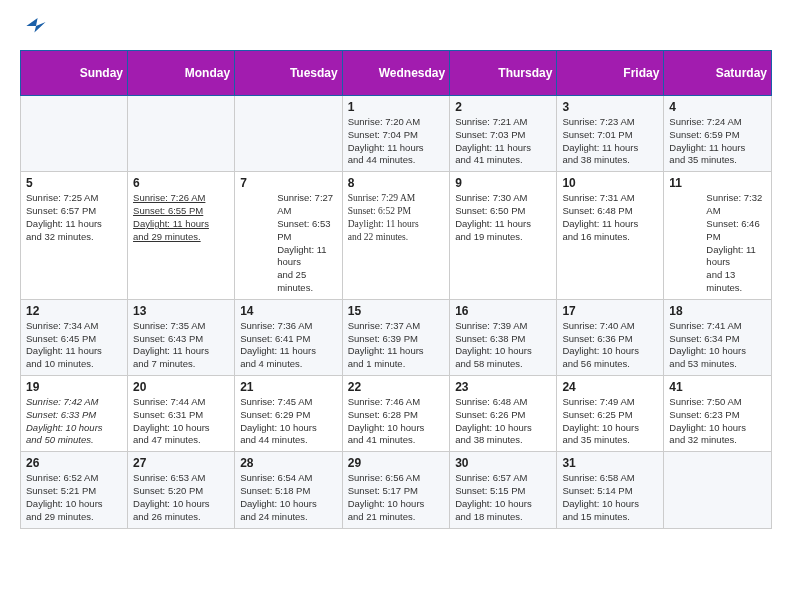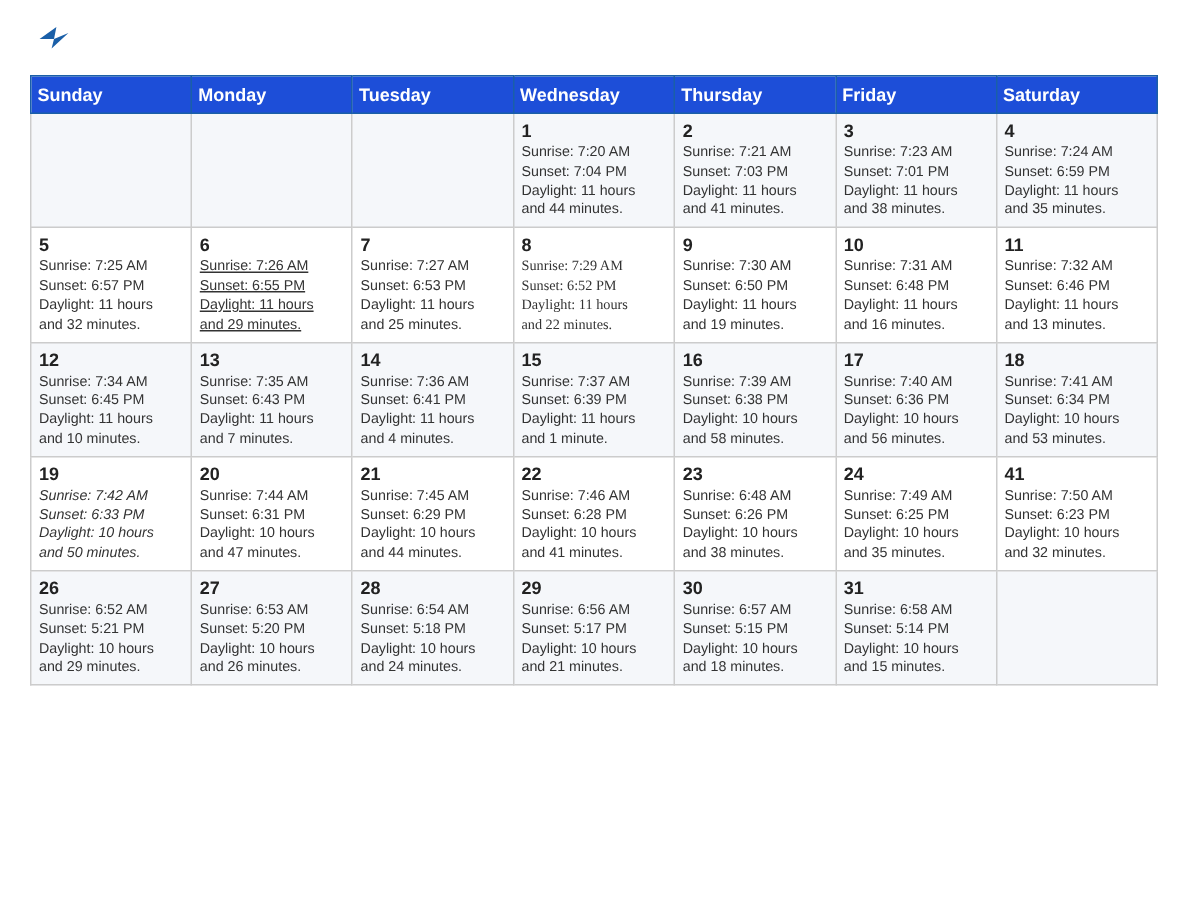--- a/index.html
+++ b/index.html
@@ -52,26 +52,26 @@
     .location-title {
       font-size: 15px;
       color: #444;
     }
     .calendar {
       width: 100%;
       border-collapse: collapse;
       border: 1px solid #bbb;
     }
     .calendar th {
-      background: #1d4ed8;
+      background: #a21caf;
       color: #fff;
       font-size: 12px;
       font-weight: bold;
-      padding: 5px 4px;
-      text-align: left;
+      padding: 15px 4px;
+      text-align: right;
       border: 1px solid #1a5fa8;
     }
     .calendar td {
       vertical-align: top;
       border: 1px solid #ccc;
       padding: 4px 5px;
       width: 108px;
       min-height: 80px;
       font-size: 10px;
       color: #222;
@@ -175,21 +175,21 @@
           </td>
           <td>
             <span class="day-num">6</span>
             <div class="day-info" style="white-space: pre-line; text-decoration: underline;">Sunrise: 7:26 AM
 Sunset: 6:55 PM
 Daylight: 11 hours
 and 29 minutes.</div>
           </td>
           <td>
             <span class="day-num">7</span>
-            <div class="day-info" style="white-space: pre-line;">Sunrise: 7:27 AM
+            <div class="day-info" style="white-space: pre-line; margin-left: 37px;">Sunrise: 7:27 AM
 Sunset: 6:53 PM
 Daylight: 11 hours
 and 25 minutes.</div>
           </td>
           <td>
             <span class="day-num">8</span>
             <div class="day-info" style="white-space: pre-line; font-family: Liberation Serif, serif;">Sunrise: 7:29 AM
 Sunset: 6:52 PM
 Daylight: 11 hours
 and 22 minutes.</div>
@@ -203,21 +203,21 @@
           </td>
           <td>
             <span class="day-num">10</span>
             <div class="day-info" style="white-space: pre-line;">Sunrise: 7:31 AM
 Sunset: 6:48 PM
 Daylight: 11 hours
 and 16 minutes.</div>
           </td>
           <td>
             <span class="day-num">11</span>
-            <div class="day-info" style="white-space: pre-line;">Sunrise: 7:32 AM
+            <div class="day-info" style="white-space: pre-line; margin-left: 37px;">Sunrise: 7:32 AM
 Sunset: 6:46 PM
 Daylight: 11 hours
 and 13 minutes.</div>
           </td>
         </tr>
         <tr>
           <td>
             <span class="day-num">12</span>
             <div class="day-info" style="white-space: pre-line;">Sunrise: 7:34 AM
 Sunset: 6:45 PM

